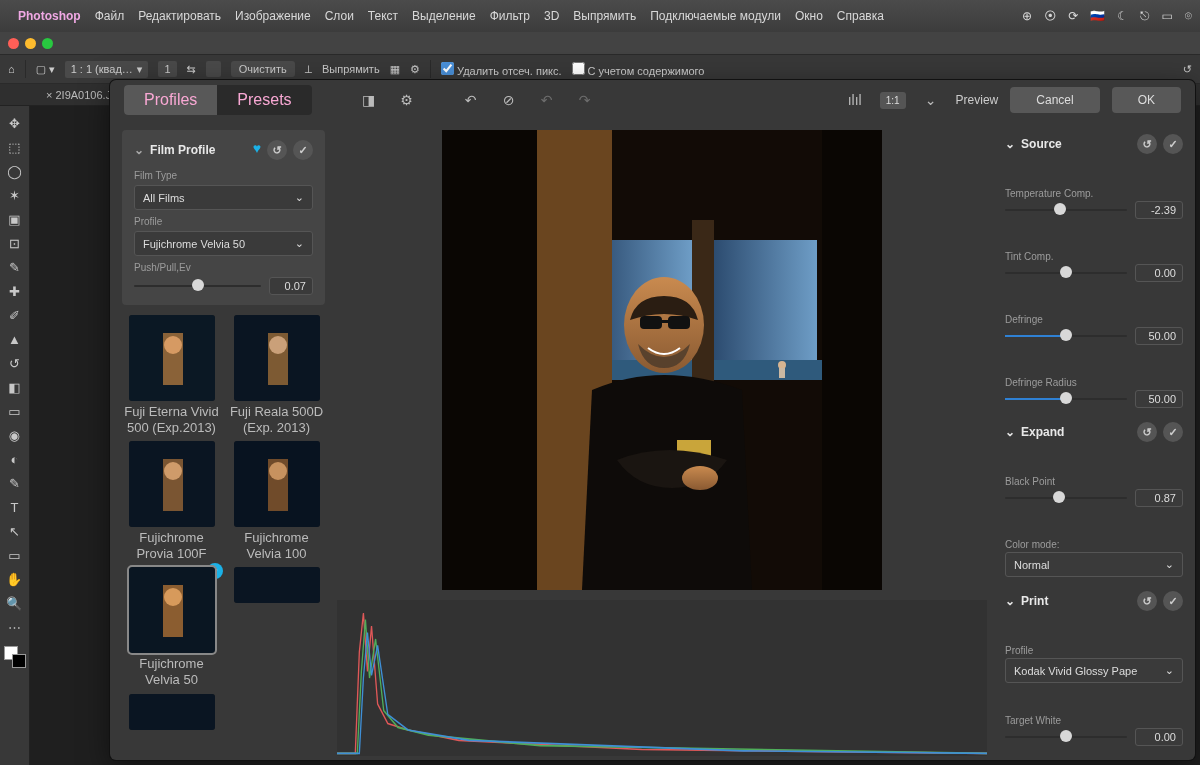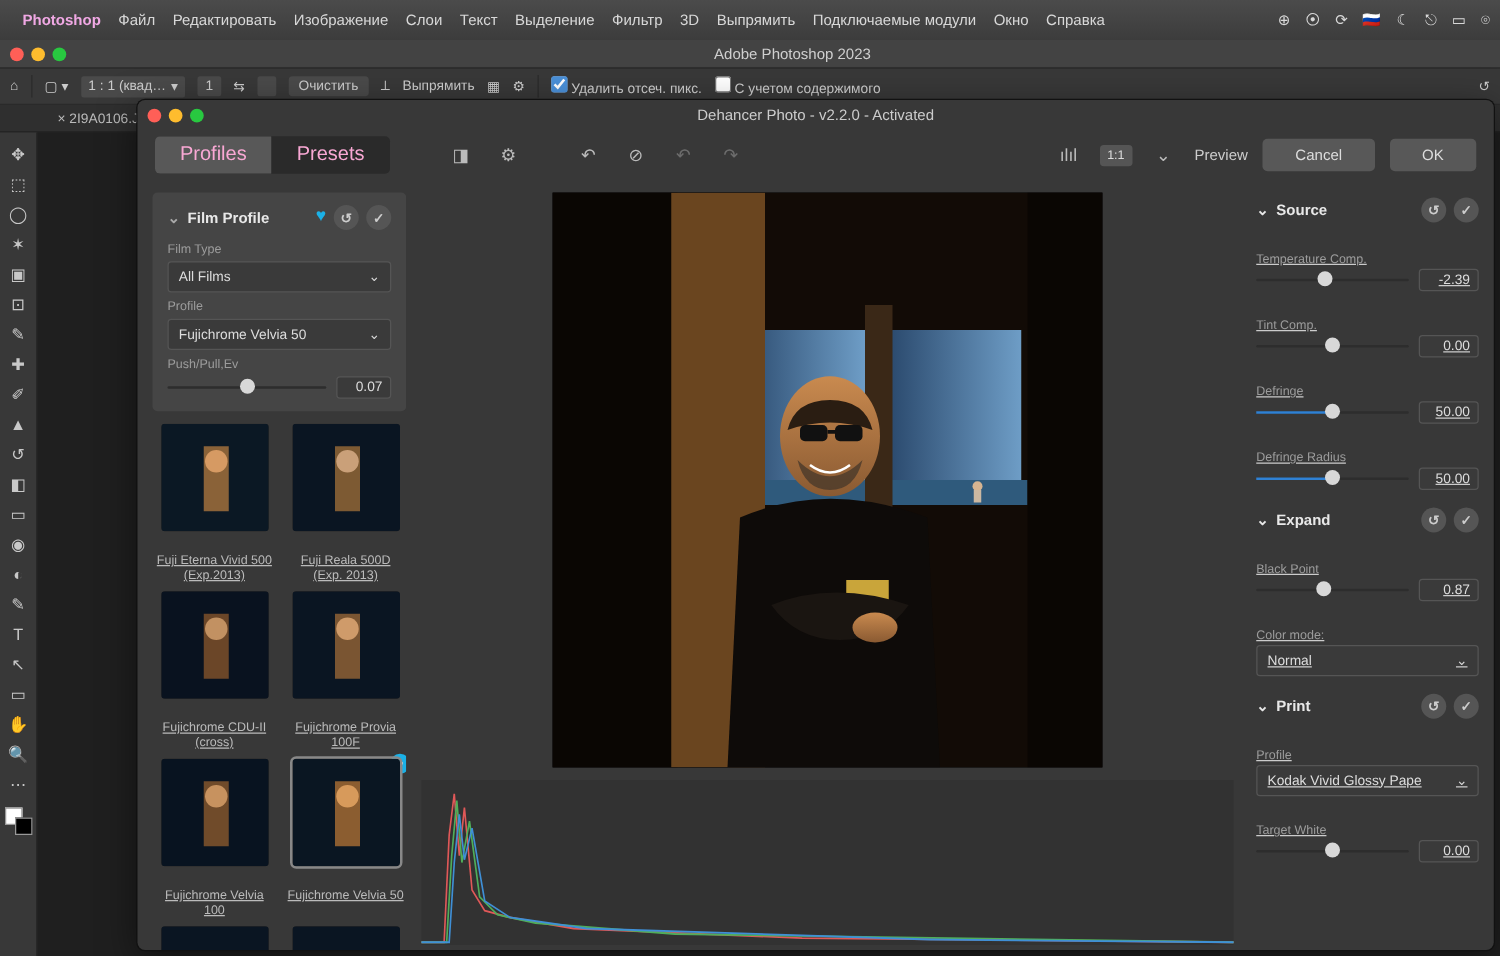--- a/index.html
+++ b/index.html
@@ -64,33 +64,33 @@
   .track { position:absolute; top:8px; left:0; right:0; height:2px; background:#2d2d2d; border-radius:1px;}
   .track .fill { position:absolute; top:0; left:0; height:2px; background:#2f81d4;}
   .thumb { position:absolute; top:2px; width:12px;height:12px;border-radius:50%;background:#d8d8d8; transform:translateX(-50%);}
   .valbox { background:#3a3a3a; border:1px solid #555; border-radius:3px; padding:2px 6px; min-width:44px; text-align:right; font-size:11px; color:#ddd;}
   
   .film-grid { display:grid; grid-template-columns: repeat(2, 95px); gap:6px 10px; padding:0 2px; overflow:hidden;}
   .film-item { display:flex; flex-direction:column; align-items:center; position:relative;}
   .film-thumb { width:86px; height:86px; background:#222; border-radius:3px; position:relative; overflow:hidden;}
   .film-thumb.sel{ outline:2px solid #888; }
   .film-thumb svg{width:100%;height:100%;}
-  .film-name { font-size:10px; color:#bbb; text-align:center; margin-top:18px; line-height:1.2; min-height:20px;text-decoration:underline;}
+  .film-name { font-size:13px; color:#bbb; text-align:center; margin-top:3px; line-height:1.2; min-height:20px;}
   .fav-dot{position:absolute;top:-4px;right:-4px;width:16px;height:16px;border-radius:50%;background:#1bb1e7;display:flex;align-items:center;justify-content:center;font-size:9px;color:#fff;}
   
   .mid-col { flex:1; display:flex; flex-direction:column; padding:10px 6px 0; gap:6px; min-width:0;}
   .preview { flex:0 0 460px; display:flex; justify-content:center;}
   .preview-inner{ width:440px; height:460px; background:#000; position:relative; overflow:hidden;}
   .histogram { flex:1; min-height:0; padding:4px 6px;}
   .histogram svg{width:100%; height:100%;}
   
   .right-col { width:196px; padding:10px 12px 0 6px; display:flex; flex-direction:column; gap:8px; overflow:hidden;}
   .section-head { display:flex; align-items:center; gap:6px; font-size:12px; color:#e8e8e8; font-weight:600; padding:4px 0;}
   .section-head .tail{margin-left:auto;display:flex;gap:6px;}
-  .param { margin:6px 0 2px;text-decoration:underline;}
+  .param { margin:16px 0 2px;}
   .param .label{ margin-bottom:2px;}
   .param .slider-row .valbox{ min-width:48px;}
   .wideval .slider-row{gap:6px;}
 </style>
 </head>
 <body>
 
 <div class="macos-menubar">
   <span class="apple-logo"></span>
   <div class="menu-items">
@@ -120,21 +120,20 @@
     <span>⌾</span>
   </div>
 </div>
 
 <div class="ps-titlebar">
   <div class="traffic">
     <div class="tl r"></div>
     <div class="tl y"></div>
     <div class="tl g"></div>
   </div>
-  <div class="title">Adobe Photoshop 2023</div>
 </div>
 
 <div class="ps-options">
   <span>⌂</span>
   <div class="sep"></div>
   <span>▢ ▾</span>
   <div class="dd">
       <span>1 : 1 (квад…</span>
       <span>▾</span>
     </div>
@@ -186,29 +185,20 @@
     <div class="tool">⋯</div>
     <div class="colorwell">
         <div class="fg"></div>
         <div class="bg"></div>
       </div>
   </div>
   <div class="canvas-area"></div>
 </div>
 
 <div class="plugin">
-  <div class="plugin-titlebar">
-    <div class="traffic" style="display:flex;gap:6px;width:60px;">
-      <div class="tl r"></div>
-      <div class="tl y"></div>
-      <div class="tl g"></div>
-    </div>
-    <div class="title">Dehancer Photo - v2.2.0 - Activated</div>
-    <div style="width:60px"></div>
-  </div>
 
   <div class="plugin-toolbar">
     <div class="seg">
       <button class="active">Profiles</button>
       <button>Presets</button>
     </div>
     <div style="width:20px"></div>
     <div class="icon-btn">◨</div>
     <div class="icon-btn">⚙</div>
     <div style="width:14px"></div>
@@ -271,28 +261,20 @@
         <div class="film-item">
           <div class="film-thumb"><svg viewBox="0 0 86 86">
                 <rect width="86" height="86" fill="#0a1522"></rect>
                 <rect x="34" y="18" width="20" height="52" fill="#7d5a33"></rect>
                 <circle cx="44" cy="30" r="9" fill="#caa079"></circle>
               </svg></div>
           <div class="film-name">Fuji Reala 500D (Exp. 2013)</div>
         </div>
         <div class="film-item">
           <div class="film-thumb"><svg viewBox="0 0 86 86">
-                <rect width="86" height="86" fill="#09121f"></rect>
-                <rect x="34" y="18" width="20" height="52" fill="#6b4628"></rect>
-                <circle cx="44" cy="30" r="9" fill="#c29162"></circle>
-              </svg></div>
-          <div class="film-name">Fujichrome CDU-II (cross)</div>
-        </div>
-        <div class="film-item">
-          <div class="film-thumb"><svg viewBox="0 0 86 86">
                 <rect width="86" height="86" fill="#0a1522"></rect>
                 <rect x="34" y="18" width="20" height="52" fill="#7a5532"></rect>
                 <circle cx="44" cy="30" r="9" fill="#cf9b6a"></circle>
               </svg></div>
           <div class="film-name">Fujichrome Provia 100F</div>
         </div>
         <div class="film-item">
           <div class="film-thumb"><svg viewBox="0 0 86 86">
                 <rect width="86" height="86" fill="#081320"></rect>
                 <rect x="34" y="18" width="20" height="52" fill="#704b2a"></rect>

